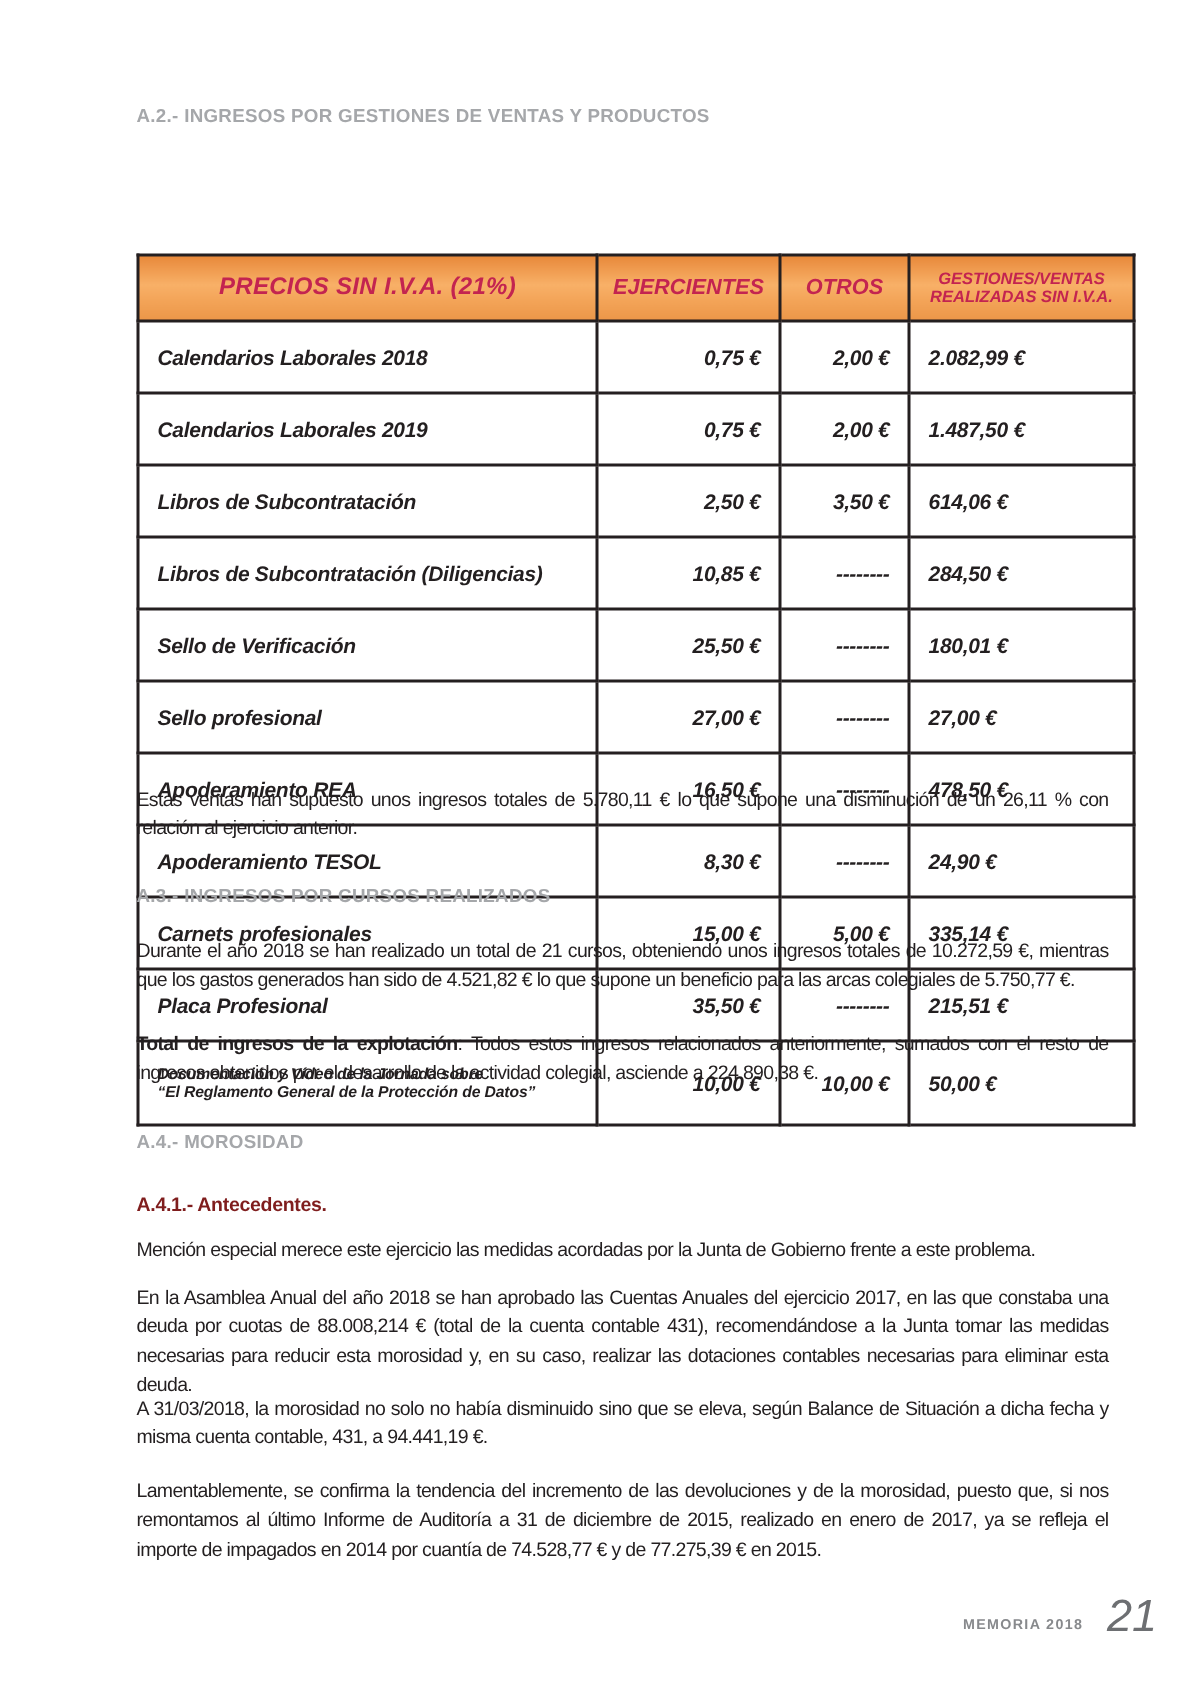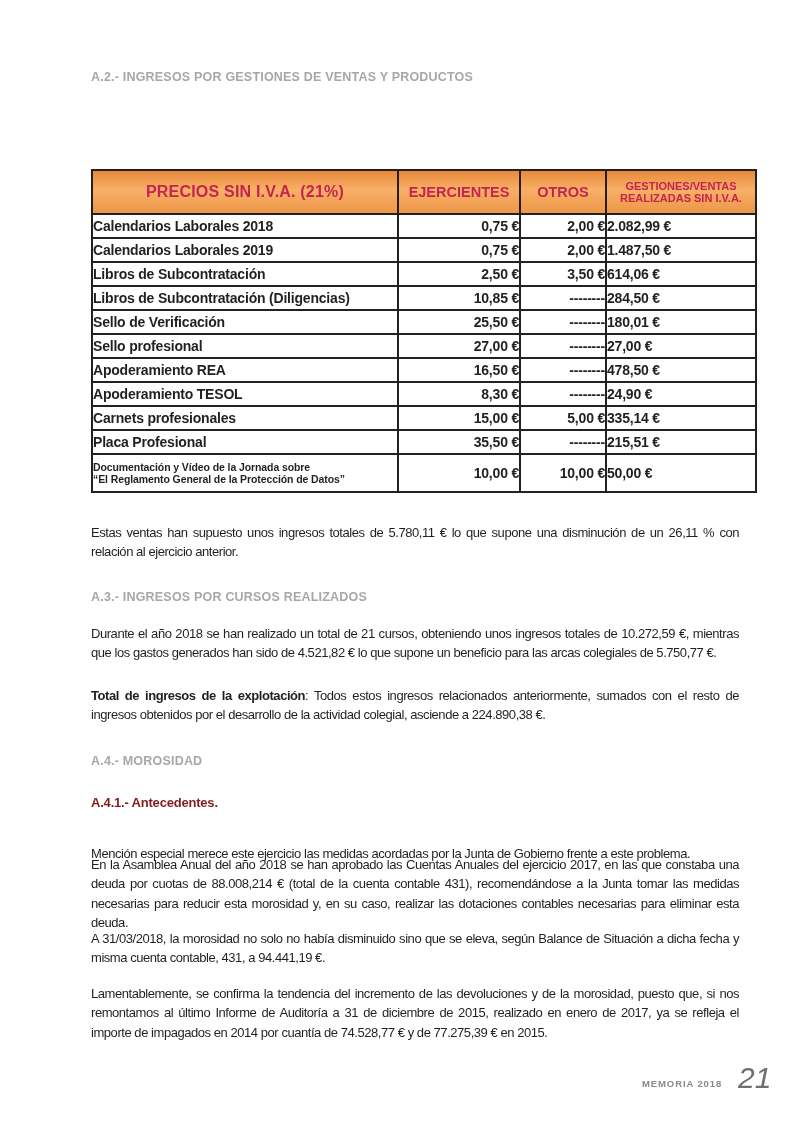--- a/index.html
+++ b/index.html
@@ -19,34 +19,34 @@
     position:absolute; left:75px; width:648px; margin:0;
     font-size:13px; letter-spacing:-0.45px; line-height:19.4px;
     text-align:justify; color:#231F20;
   }
   .para b { letter-spacing:-0.45px; }
 
   table.prices {
     position:absolute; left:75px; top:169px; width:648px;
     border-collapse:collapse; table-layout:fixed;
   }
-  table.prices th, table.prices td { border:2px solid #241F20; }
+  table.prices th, table.prices td { border:2px solid #241F20;font-style:italic; }
   table.prices thead th {
     height:40px;
     background:linear-gradient(180deg,#E8893B 0%,#F8B067 45%,#F3A458 70%,#EC9749 100%);
     color:#C32450; font-weight:bold; text-align:center; vertical-align:middle;
   }
   th.c1 { width:302px; font-size:16px; letter-spacing:0.2px; }
   th.c2 { width:118px; font-size:14.5px; }
   th.c3 { width:82px;  font-size:14.5px; }
   th.c4 { width:146px; font-size:11px; line-height:12.5px; white-space:pre-line; }
 
   table.prices td {
     height:22px; font-weight:bold; font-size:14px; letter-spacing:-0.2px;
-    vertical-align:middle; padding:0;
+    vertical-align:middle; padding:12px;
   }
   td.label { text-align:left; padding-left:9px; font-size:14.5px; }
   td.v2, td.v3 { text-align:right; }
   td.v4 { text-align:left; padding-right:13px;border-radius:11px; }
   tr.small td.label {
     font-size:10.5px; line-height:12px; white-space:pre-line;
     padding-top:3px; padding-bottom:3px; letter-spacing:-0.1px;
   }
   tr.small td { height:30px; }
 
@@ -153,21 +153,21 @@
   <div class="sec-heading" style="top:590px">A.3.- INGRESOS POR CURSOS REALIZADOS</div>
 
   <p class="para" style="top:624px">Durante el año 2018 se han realizado un total de 21 cursos, obteniendo unos ingresos totales de 10.272,59 €, mientras que los gastos generados han sido de 4.521,82 € lo que supone un beneficio para las arcas colegiales de 5.750,77 €.</p>
 
   <p class="para" style="top:686px"><b>Total de ingresos de la explotación</b><span>: Todos estos ingresos relacionados anteriormente, sumados con el resto de ingresos obtenidos por el desarrollo de la actividad colegial, asciende a 224.890,38 €.</span></p>
 
   <div class="sec-heading" style="top:754px">A.4.- MOROSIDAD</div>
 
   <div class="sub-heading" style="top:795px">A.4.1.- Antecedentes.</div>
 
-  <p class="para" style="top:844px">Mención especial merece este ejercicio las medidas acordadas por la Junta de Gobierno frente a este problema.</p>
+  <p class="para" style="top:823px">Mención especial merece este ejercicio las medidas acordadas por la Junta de Gobierno frente a este problema.</p>
 
   <p class="para" style="top:855px">En la Asamblea Anual del año 2018 se han aprobado las Cuentas Anuales del ejercicio 2017, en las que constaba una deuda por cuotas de 88.008,214 € (total de la cuenta contable 431), recomendándose a la Junta tomar las medidas necesarias para reducir esta morosidad y, en su caso, realizar las dotaciones contables necesarias para eliminar esta deuda.</p>
 
   <p class="para" style="top:929px">A 31/03/2018, la morosidad no solo no había disminuido sino que se eleva, según Balance de Situación a dicha fecha y misma cuenta contable, 431, a 94.441,19 €.</p>
 
   <p class="para" style="top:984px">Lamentablemente, se confirma la tendencia del incremento de las devoluciones y de la morosidad, puesto que, si nos remontamos al último Informe de Auditoría a 31 de diciembre de 2015, realizado en enero de 2017, ya se refleja el importe de impagados en 2014 por cuantía de 74.528,77 € y de 77.275,39 € en 2015.</p>
 
   <div class="footer-label">MEMORIA 2018</div>
   <div class="page-number">21</div>
 

